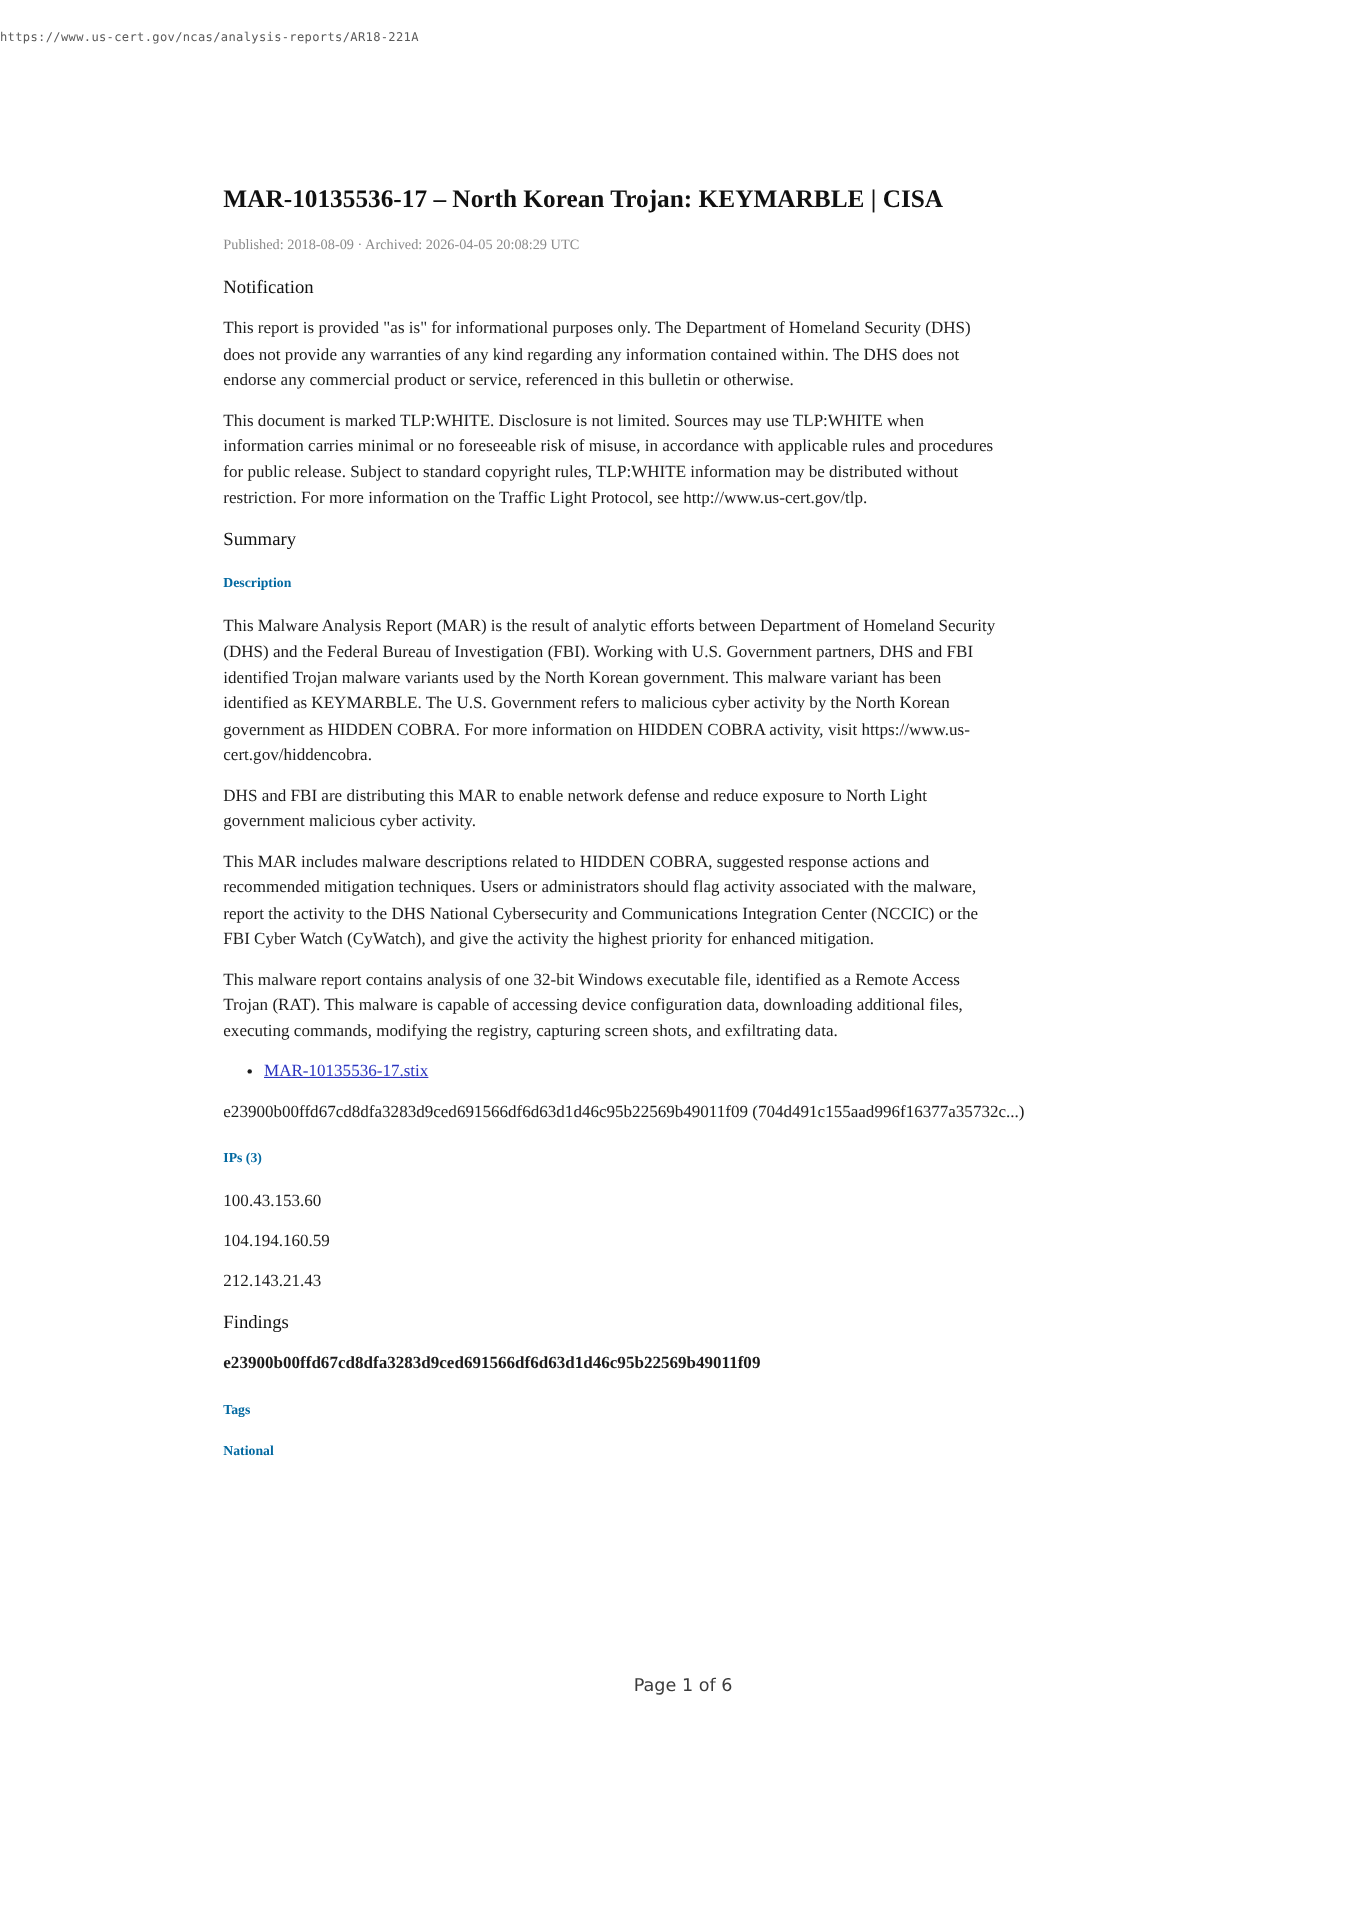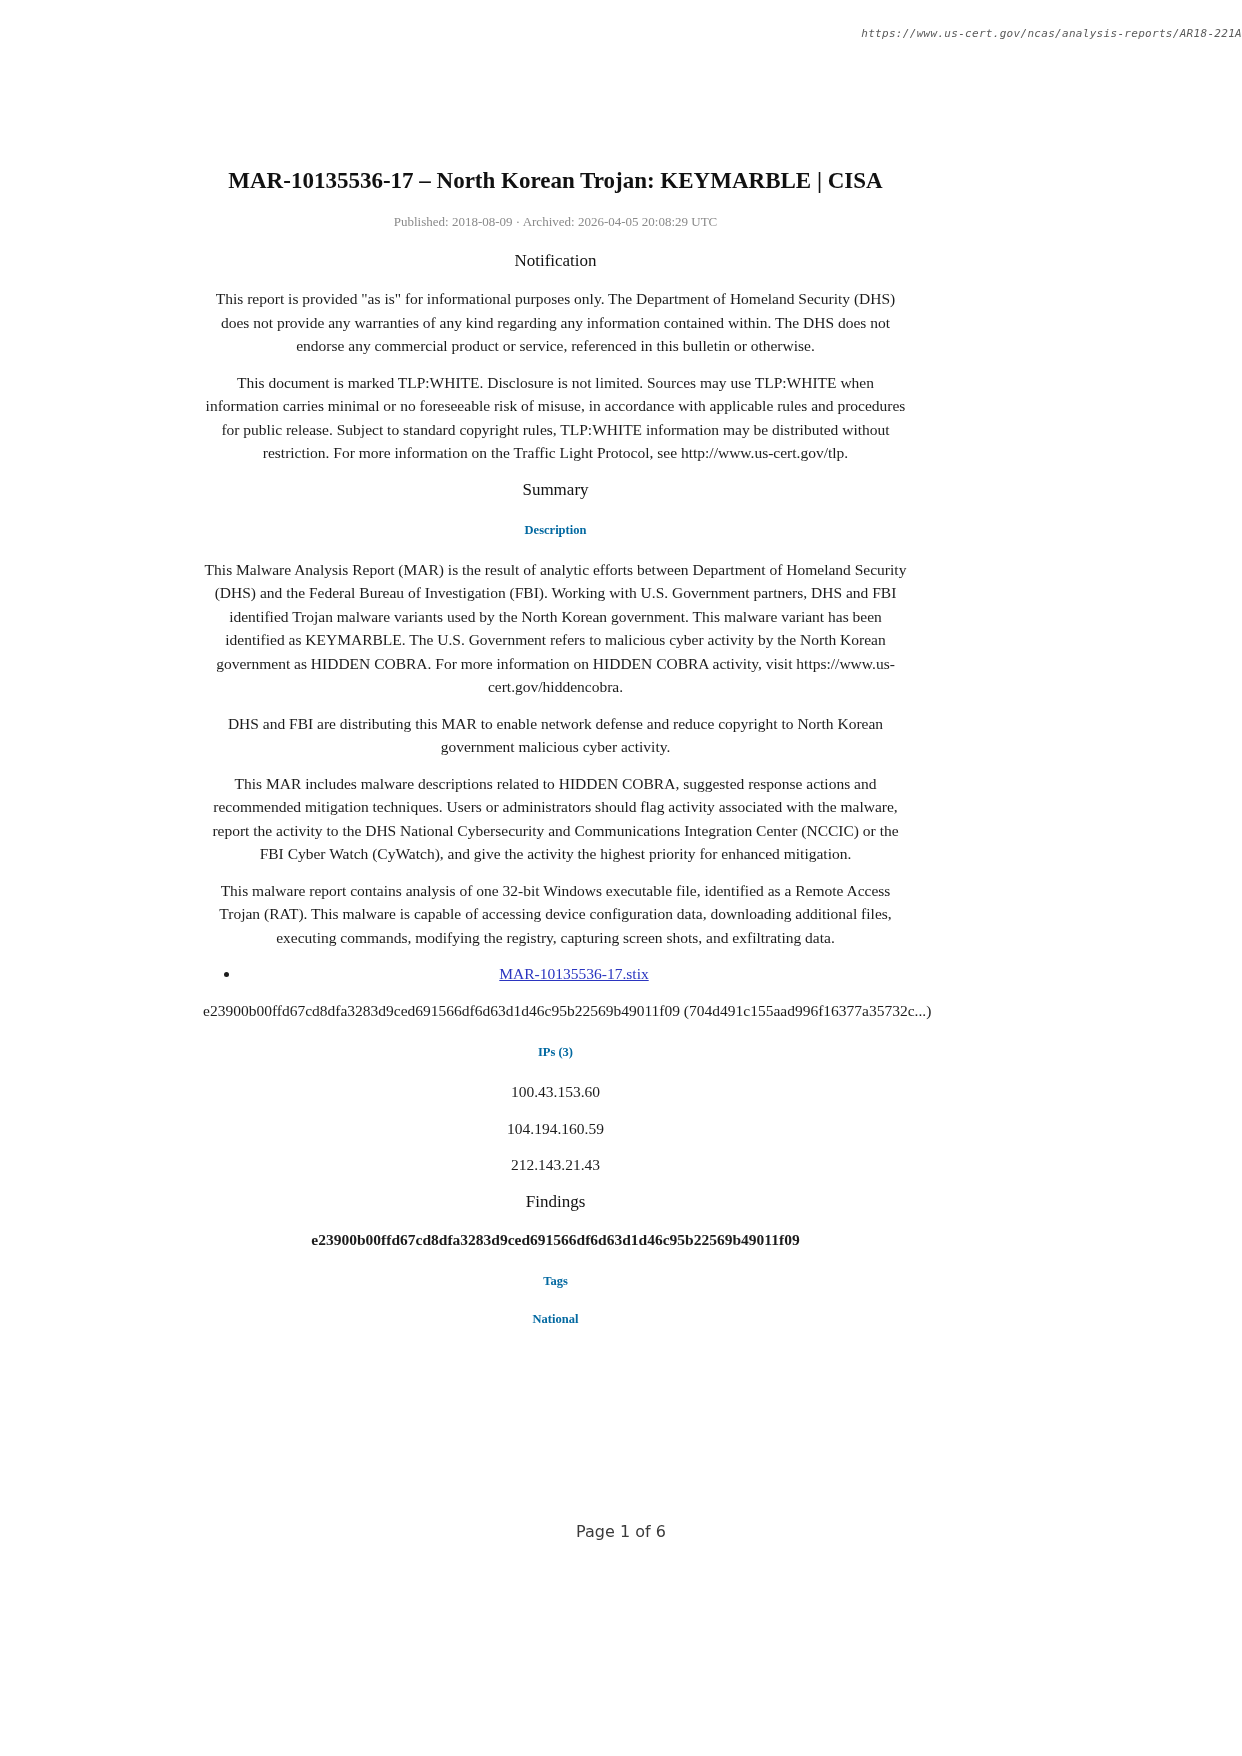--- a/index.html
+++ b/index.html
@@ -1,35 +1,34 @@
 <!DOCTYPE html>
 <html><head>
 <meta charset="utf-8">
 <style>
-  * { box-sizing: border-box; margin: 0; padding: 0; text-align: center; }
+  * { box-sizing: border-box; margin: 0; padding: 0; }
   html, body { background: #ffffff; }
   body {
     width: 1242px;
     height: 1756px;
     position: relative;
     font-family: "Liberation Serif", serif;
     color: #1c1c1c;
     overflow: hidden;
   }
   .print-header {
     position: absolute;
     top: 27px;
     left: 0;
     width: 100%;
-    text-align: right;
+    text-align: left;
     font-family: "DejaVu Sans Mono", monospace;
     font-size: 11px;
     letter-spacing: 0.3px;
     color: #5a5a5a;
-    font-style: italic;
   }
   .content {
     position: absolute;
     top: 0;
     left: 203px;
     width: 705px;
     padding-top: 166px;
   }
   h1.title {
     font-size: 23px;
@@ -108,21 +107,21 @@
   <p class="body-text">This report is provided "as is" for informational purposes only. The Department of Homeland Security (DHS) does not provide any warranties of any kind regarding any information contained within. The DHS does not endorse any commercial product or service, referenced in this bulletin or otherwise.</p>
 
   <p class="body-text">This document is marked TLP:WHITE. Disclosure is not limited. Sources may use TLP:WHITE when information carries minimal or no foreseeable risk of misuse, in accordance with applicable rules and procedures for public release. Subject to standard copyright rules, TLP:WHITE information may be distributed without restriction. For more information on the Traffic Light Protocol, see http://www.us-cert.gov/tlp.</p>
 
   <h2 class="section-heading">Summary</h2>
 
   <h3 class="sub-heading">Description</h3>
 
   <p class="body-text">This Malware Analysis Report (MAR) is the result of analytic efforts between Department of Homeland Security (DHS) and the Federal Bureau of Investigation (FBI). Working with U.S. Government partners, DHS and FBI identified Trojan malware variants used by the North Korean government. This malware variant has been identified as KEYMARBLE. The U.S. Government refers to malicious cyber activity by the North Korean government as HIDDEN COBRA. For more information on HIDDEN COBRA activity, visit https://www.us-cert.gov/hiddencobra.</p>
 
-  <p class="body-text">DHS and FBI are distributing this MAR to enable network defense and reduce copyright to North Korean government malicious cyber activity.</p>
+  <p class="body-text">DHS and FBI are distributing this MAR to enable network defense and reduce exposure to North Light government malicious cyber activity.</p>
 
   <p class="body-text">This MAR includes malware descriptions related to HIDDEN COBRA, suggested response actions and recommended mitigation techniques. Users or administrators should flag activity associated with the malware, report the activity to the DHS National Cybersecurity and Communications Integration Center (NCCIC) or the FBI Cyber Watch (CyWatch), and give the activity the highest priority for enhanced mitigation.</p>
 
   <p class="body-text">This malware report contains analysis of one 32-bit Windows executable file, identified as a Remote Access Trojan (RAT). This malware is capable of accessing device configuration data, downloading additional files, executing commands, modifying the registry, capturing screen shots, and exfiltrating data.</p>
 
 
   <ul class="ioc-list">
     <li>
       <a class="doc-link" href="#">MAR-10135536-17.stix</a>
     </li>

